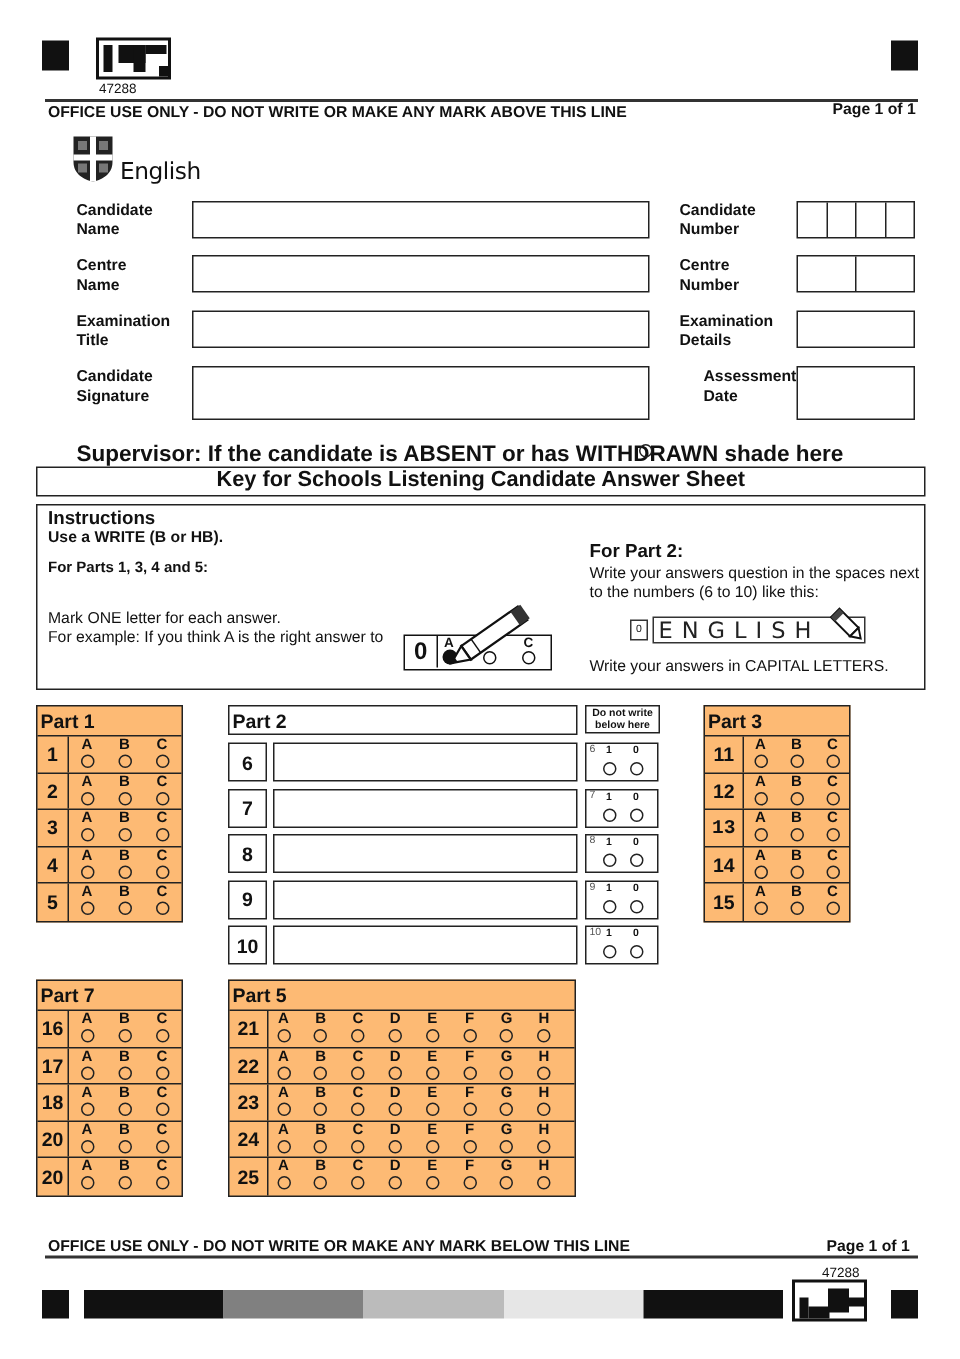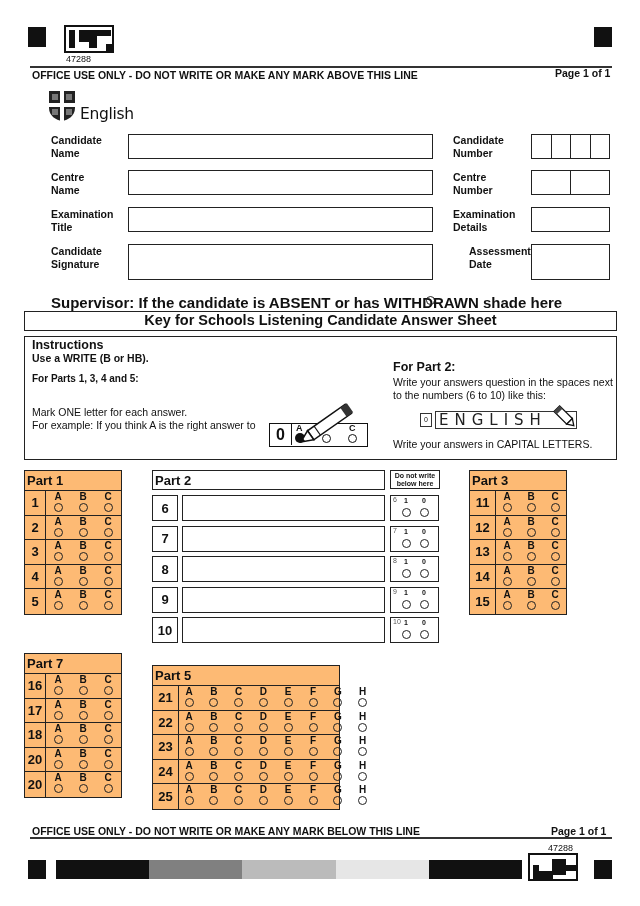--- a/index.html
+++ b/index.html
@@ -298,21 +298,21 @@
         <div class="opt" style="left: 55px;">
           <span class="l">B</span>
           <span class="c"></span>
         </div>
         <div class="opt" style="left: 79px;">
           <span class="l">C</span>
           <span class="c"></span>
         </div>
       </div>
       <div class="row">
-        <div class="num" style="width: 26px;">13</div>
+        <div class="num" style="width: 26px; font-family: Liberation Mono, monospace;">13</div>
         <div class="opt" style="left: 31px;">
           <span class="l">A</span>
           <span class="c"></span>
         </div>
         <div class="opt" style="left: 55px;">
           <span class="l">B</span>
           <span class="c"></span>
         </div>
         <div class="opt" style="left: 79px;">
           <span class="l">C</span>
@@ -426,21 +426,21 @@
           <span class="c"></span>
         </div>
         <div class="opt" style="left: 77px;">
           <span class="l">C</span>
           <span class="c"></span>
         </div>
       </div>
     </div>
 </div>
 
-<div class="tbl" style="left:152px;top:653px;width:188px;margin-top:12px;">
+<div class="tbl" style="left:152px;top:653px;width:232px;">
   <div class="hdr">Part 5</div>
   <div id="part5-rows">
       <div class="row">
         <div class="num" style="width: 26px;">21</div>
         <div class="opt" style="left: 30px;">
           <span class="l">A</span>
           <span class="c"></span>
         </div>
         <div class="opt" style="left: 54.8px;">
           <span class="l">B</span>

